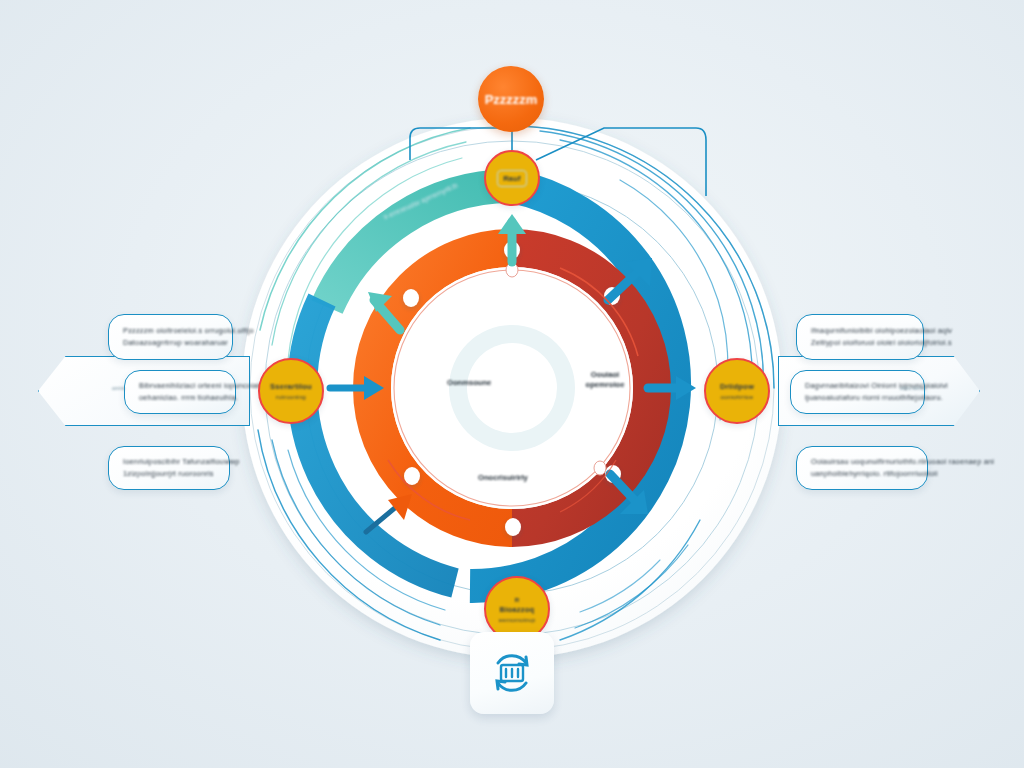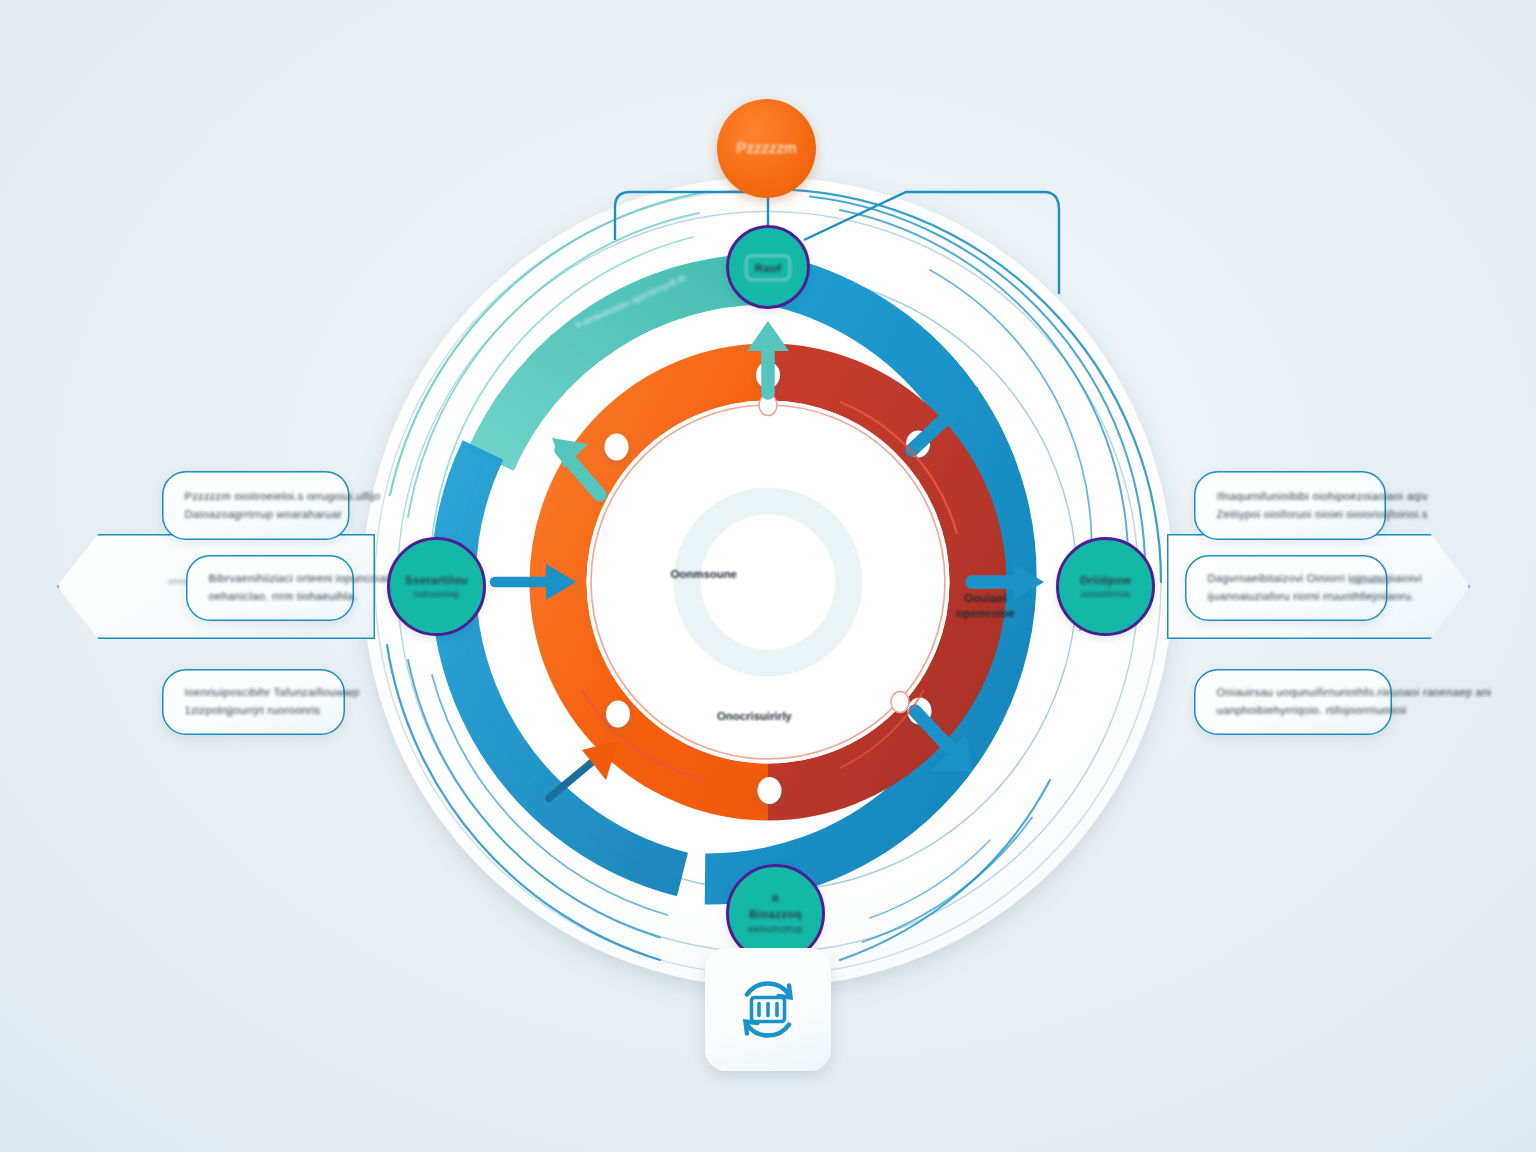--- a/index.html
+++ b/index.html
@@ -40,36 +40,36 @@
   .chev{
     position:absolute;
     background:linear-gradient(150deg,#ffffff 0%,#f8fbfd 60%,#e9f2f7 100%);
     border:1.6px solid #1b8fc4;
     box-shadow:0 4px 9px rgba(40,80,110,0.11);
   }
 
   
   .node{
     position:absolute;border-radius:50%;
-    background:#14b8a6;
-    border:2px solid #4c1d95;
+    background:#eab308;
+    border:2px solid #ef4444;
     box-shadow:0 2px 6px rgba(30,70,100,0.13);
     display:flex;flex-direction:column;align-items:center;justify-content:center;
     text-align:center;box-sizing:border-box;
   }
   .node .ln{font-size:7.6px;line-height:11px;font-weight:700;}
   .node .sub{font-size:6.2px;line-height:9px;font-weight:400;}
 
   .badge-top{
     position:absolute;border-radius:50%;
     background:radial-gradient(circle at 38% 32%, #ff8430 0%, #f4690f 60%, #e85f08 100%);
     display:flex;align-items:center;justify-content:center;
     box-shadow:0 3px 8px rgba(180,80,20,0.28);
   }
-  .badge-top .ln{font-size:10px;font-weight:400;color:#ffffff;filter:blur(0.9px);}
+  .badge-top .ln{font-size:13px;font-weight:700;color:#ffffff;filter:blur(0.9px);}
 
   .icon-card{
     position:absolute;
     background:linear-gradient(165deg,#ffffff 0%,#fafdfe 60%,#eef4f8 100%);
     border-radius:14px;
     box-shadow:0 4px 10px rgba(40,80,110,0.14);
     display:flex;align-items:center;justify-content:center;
   }
 
   .ring-label{
@@ -302,21 +302,21 @@
     <g stroke="#1b93c9" stroke-width="2.4" stroke-linecap="round">
       <line x1="20" y1="22" x2="20" y2="30"></line>
       <line x1="26" y1="22" x2="26" y2="30"></line>
       <line x1="32" y1="22" x2="32" y2="30"></line>
     </g>
   </svg>
 </div>
 
 <div class="ring-label" style="left:415px;top:378px;margin-left:32px;">Oonmsoune</div>
 
-<div class="ring-label two" style="left:620px;top:370px;width:74px;margin-top:24px;">
+<div class="ring-label two" style="left:568px;top:370px;width:74px;">
   <div>Oouiaoi</div>
   <div>opemroioe</div>
 </div>
 
 <div class="ring-label" style="left:478px;top:473px;">Onocrisuirirly</div>
 
 <div class="arc-label" style="left:384px;top:214px;transform:rotate(-24deg);transform-origin:left center;">Ir-errexeuoisv  aprrrernyrili.th</div>
 
 </div>
 

